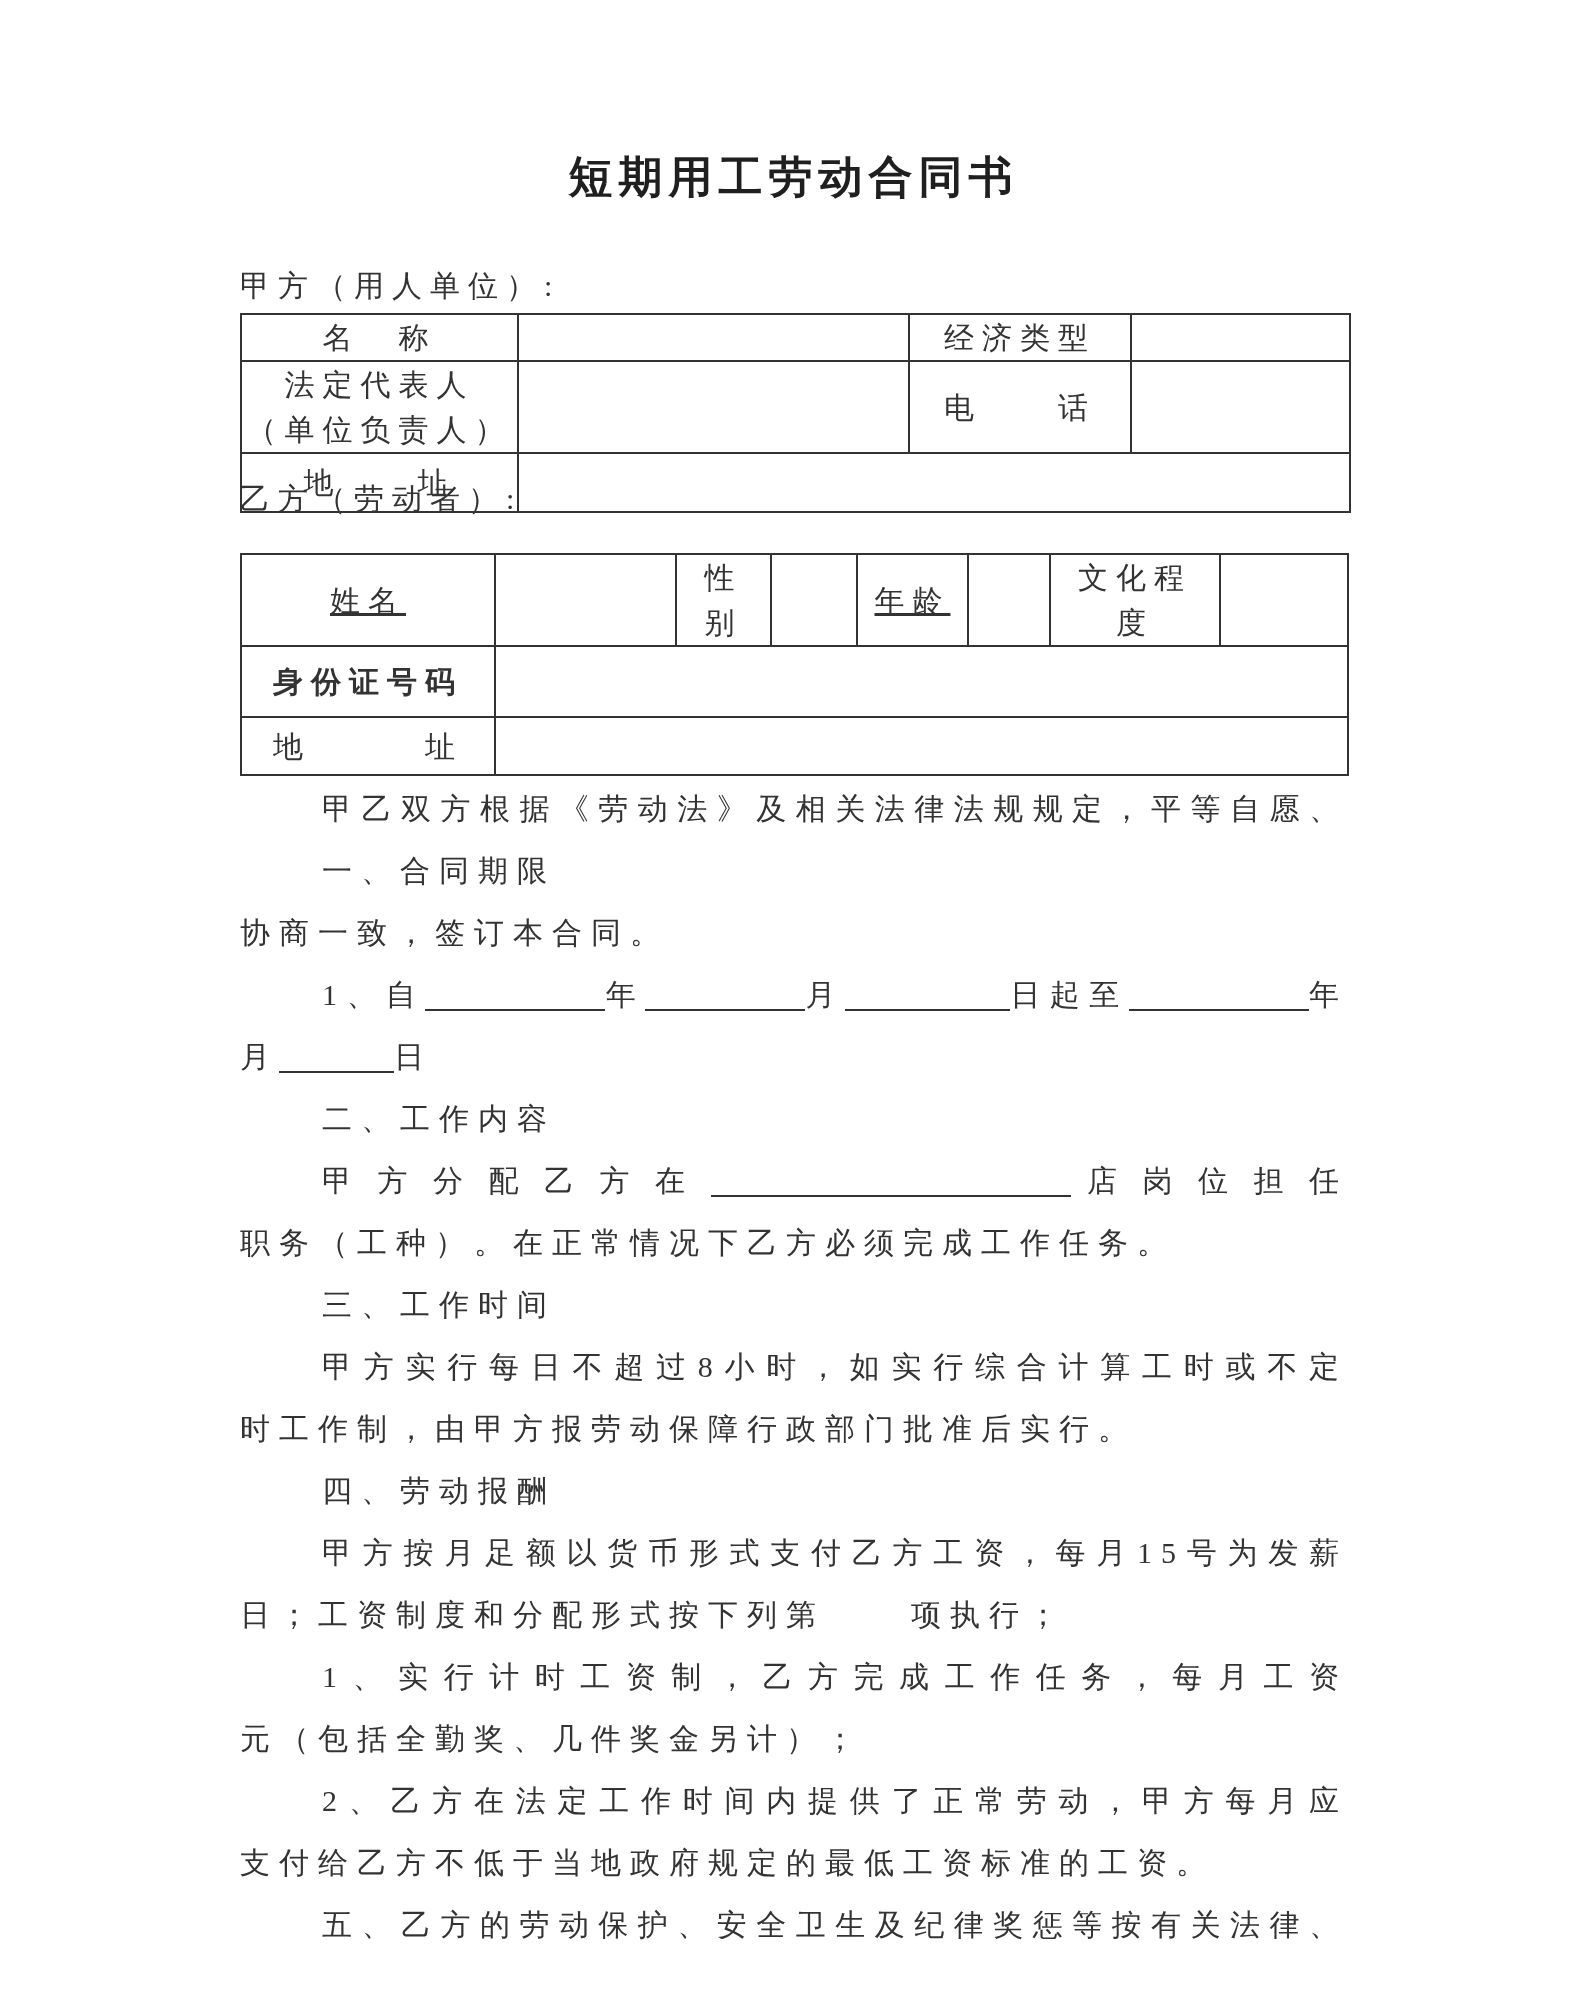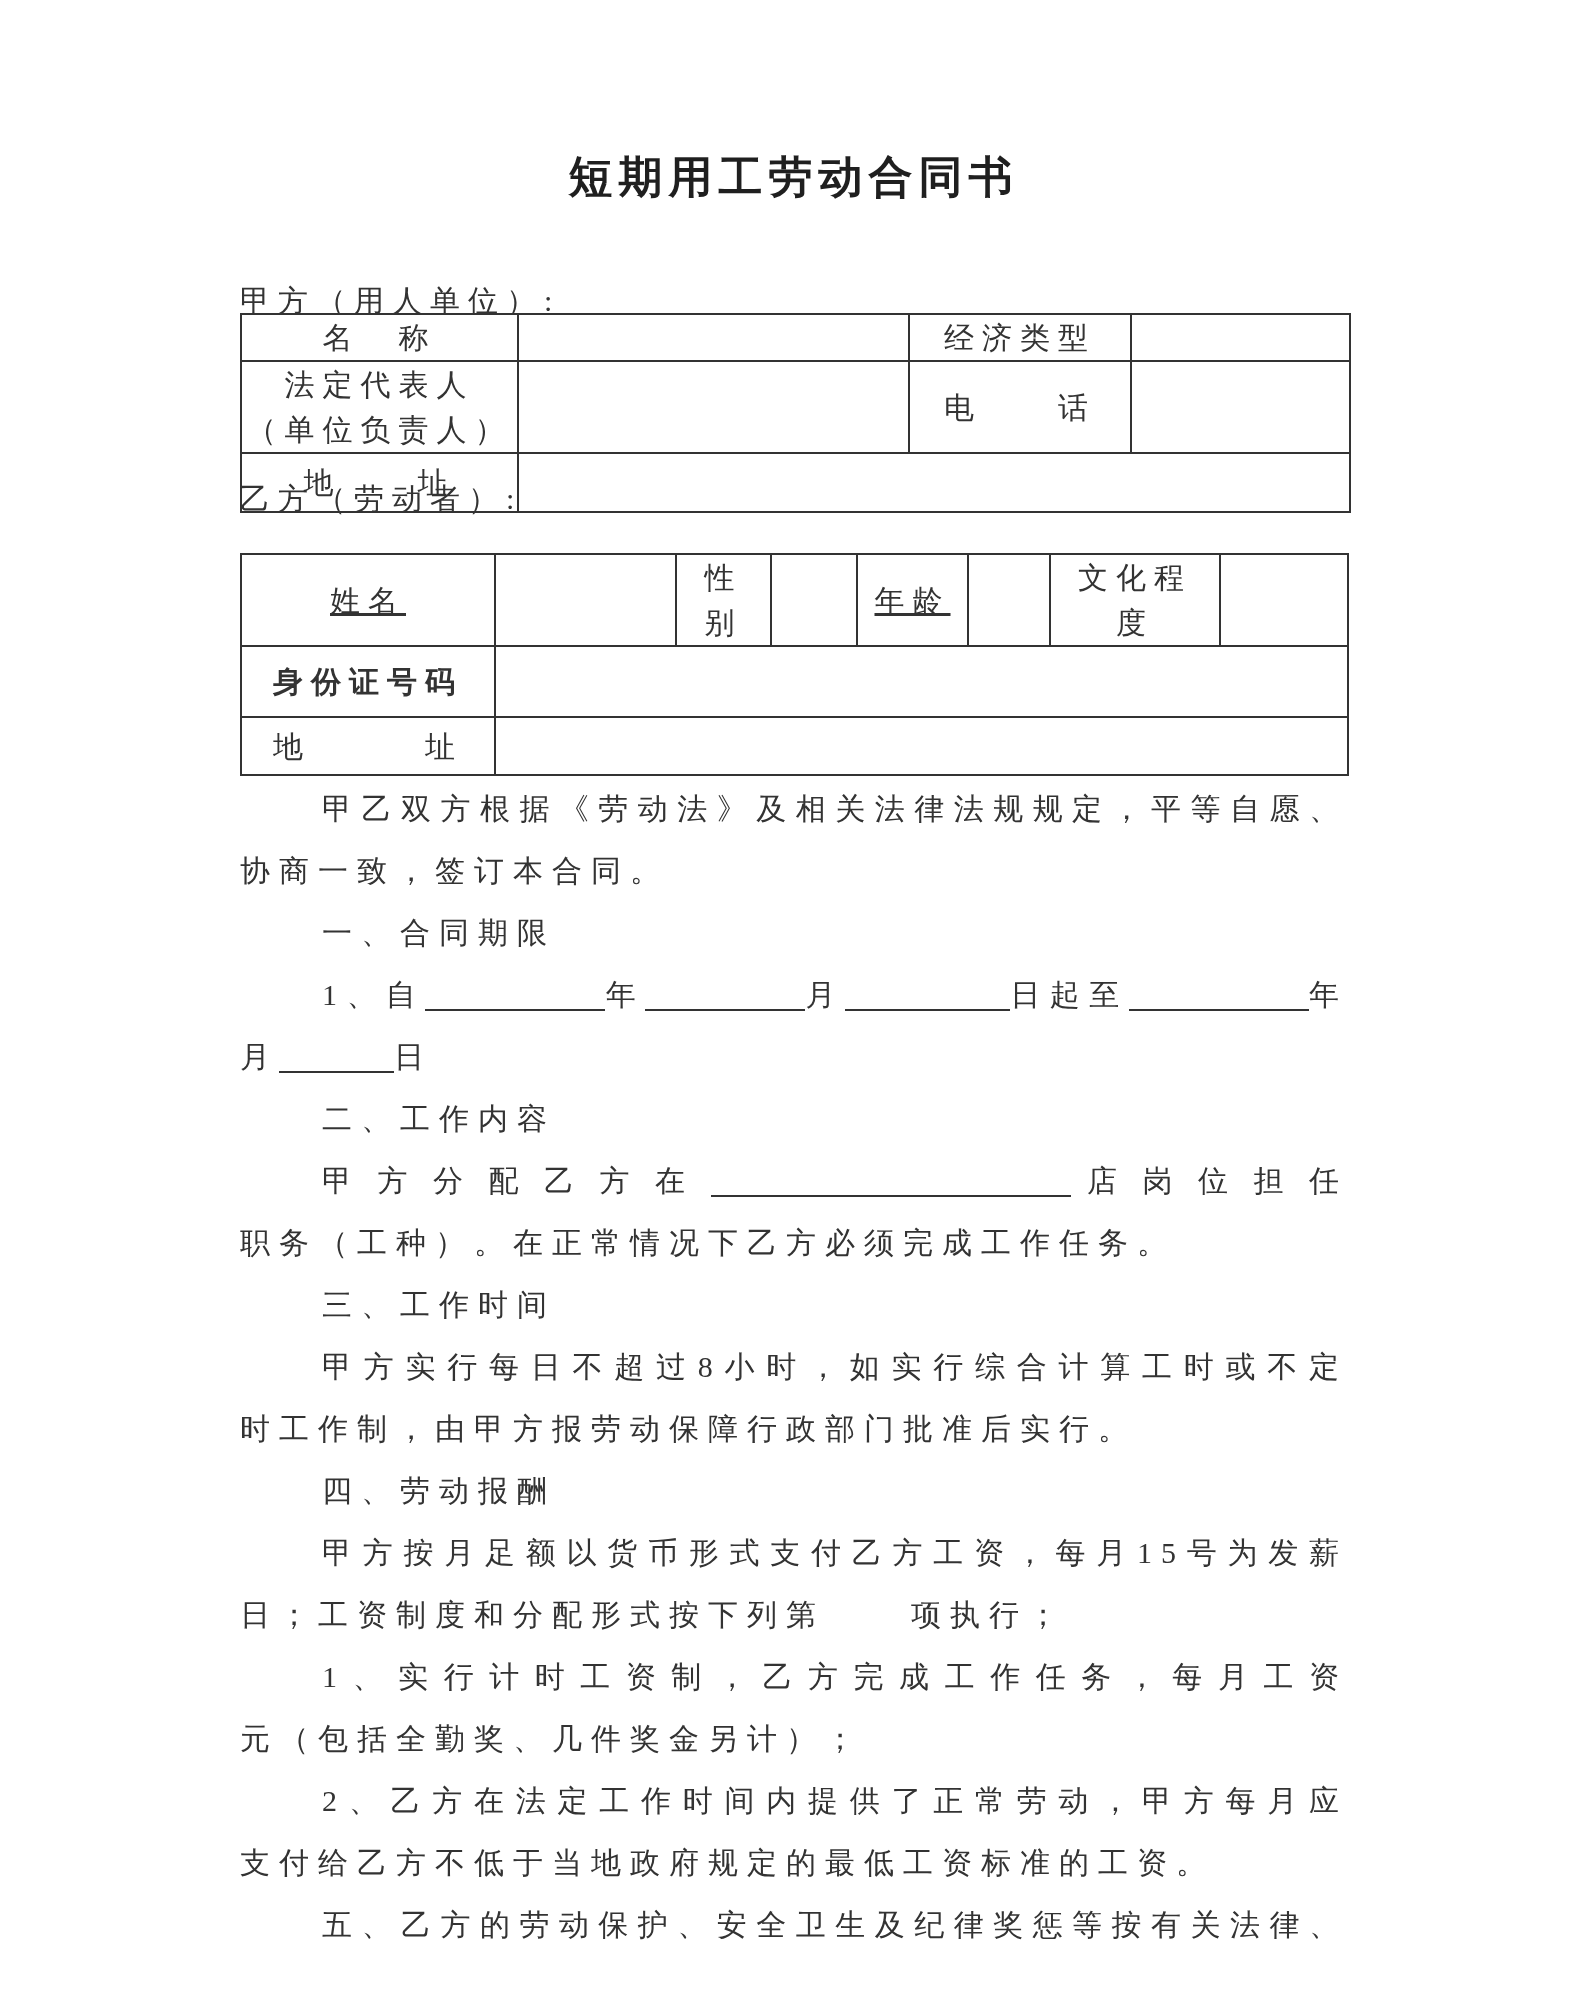--- a/index.html
+++ b/index.html
@@ -15,21 +15,21 @@
     position:absolute;top:147px;left:0;width:100%;
     text-align:center;
     font-size:44px;font-weight:bold;letter-spacing:6px;
     color:#1f1f1f;line-height:62px;margin:0;
   }
   .party-label{
     position:absolute;left:240px;
     font-size:30px;letter-spacing:8px;line-height:40px;
     white-space:nowrap;
   }
-  .label-a{top:281px;font-family:Liberation Serif, serif;}
+  .label-a{top:266px;font-family:Liberation Serif, serif;}
   .label-b{top:479px;}
   table{
     position:absolute;left:240px;
     border-collapse:collapse;table-layout:fixed;
     background:#fff;
   }
   .t1{top:313px;width:1109px;}
   .t2{top:553px;width:1107px;}
   td{
     border:2px solid #333;
@@ -143,22 +143,22 @@
     </tr>
     <tr>
       <td>地　　　址</td>
       <td colspan="7"></td>
     </tr>
   </tbody>
     </table>
 
   <div class="body-text">
       <div class="line ind full"><span>甲乙双方根据《劳动法》及相关法律法规规定，平等自愿、</span></div>
+      <div class="line ind"><span>一、合同期限</span></div>
       <div class="line"><span>协商一致，签订本合同。</span></div>
-      <div class="line ind"><span>一、合同期限</span></div>
       <div class="line ind full"><span>1、自</span><span class="blank" style="width: 180px;"></span><span>年</span><span class="blank" style="width: 160px;"></span><span>月</span><span class="blank" style="width: 165px;"></span><span>日起至</span><span class="blank" style="width: 180px;"></span><span>年</span></div>
       <div class="line"><span>月</span><span class="blank" style="width: 115px;"></span><span>日</span></div>
       <div class="line ind"><span>二、工作内容</span></div>
       <div class="line ind full"><span>甲方分配乙方在</span><span class="blank" style="width: 360px;"></span><span>店岗位担任</span></div>
       <div class="line"><span>职务（工种）。在正常情况下乙方必须完成工作任务。</span></div>
       <div class="line ind"><span>三、工作时间</span></div>
       <div class="line ind full"><span>甲方实行每日不超过8小时，如实行综合计算工时或不定</span></div>
       <div class="line"><span>时工作制，由甲方报劳动保障行政部门批准后实行。</span></div>
       <div class="line ind"><span>四、劳动报酬</span></div>
       <div class="line ind full"><span>甲方按月足额以货币形式支付乙方工资，每月15号为发薪</span></div>

